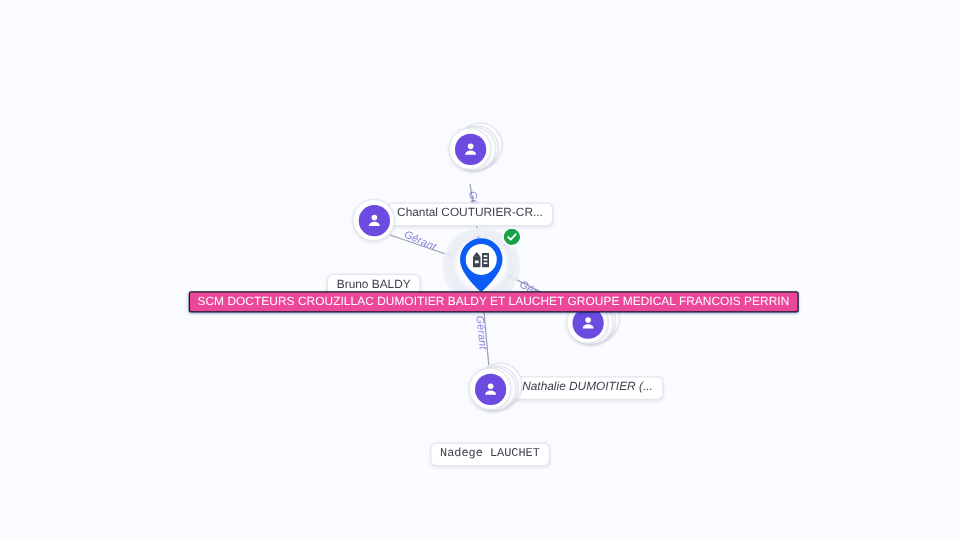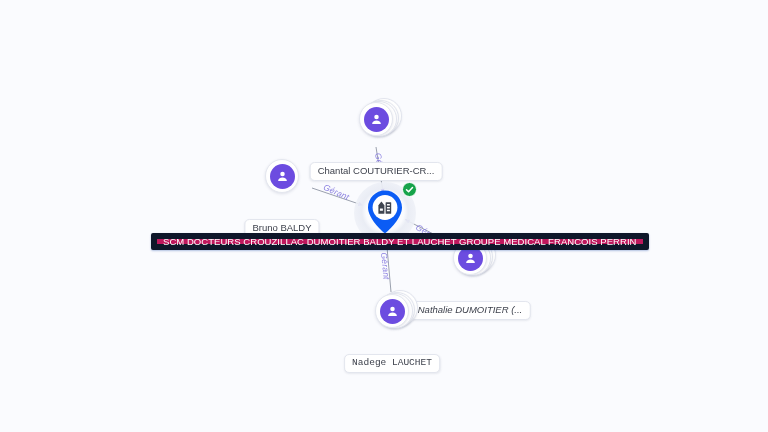--- a/index.html
+++ b/index.html
@@ -155,22 +155,22 @@
   }
   .verified-badge svg { display: block; }
 
   
   #company-title-bar {
     position: absolute;
     left: 151px;
     top: 233px;
     height: 17px;
     box-sizing: border-box;
-    background: #be185d;
-    border: 6px solid #0f172a;
+    background: #ec4899;
+    border: 1px solid #0f172a;
     border-radius: 2px;
     color: #ffffff;
     font-size: 9.5px;
     letter-spacing: 0.05px;
     display: flex;
     align-items: center;
     padding: 0 6px;
     white-space: nowrap;
     box-shadow: 0 1px 2px rgba(11,60,160,0.30);
   }
@@ -212,21 +212,21 @@
       <div class="person-badge">
         <svg width="15" height="15" viewBox="0 0 24 24" fill="#ffffff">
           <circle cx="12" cy="8" r="3.6"></circle>
           <path d="M5 19c0-3.6 3.1-5.6 7-5.6s7 2 7 5.6z"></path>
         </svg>
       </div>
     </div>
     <div class="node-caption">Chantal COUTURIER-CR...</div>
   </div>
 
-  <div class="node" style="left:282px; top:176px;text-align:center;">
+  <div class="node" style="left:299px; top:176px;text-align:center;">
     <div class="person-disc">
       <div class="person-badge">
         <svg width="15" height="15" viewBox="0 0 24 24" fill="#ffffff">
           <circle cx="12" cy="8" r="3.6"></circle>
           <path d="M5 19c0-3.6 3.1-5.6 7-5.6s7 2 7 5.6z"></path>
         </svg>
       </div>
     </div>
     <div class="node-caption">Bruno BALDY</div>
   </div>

